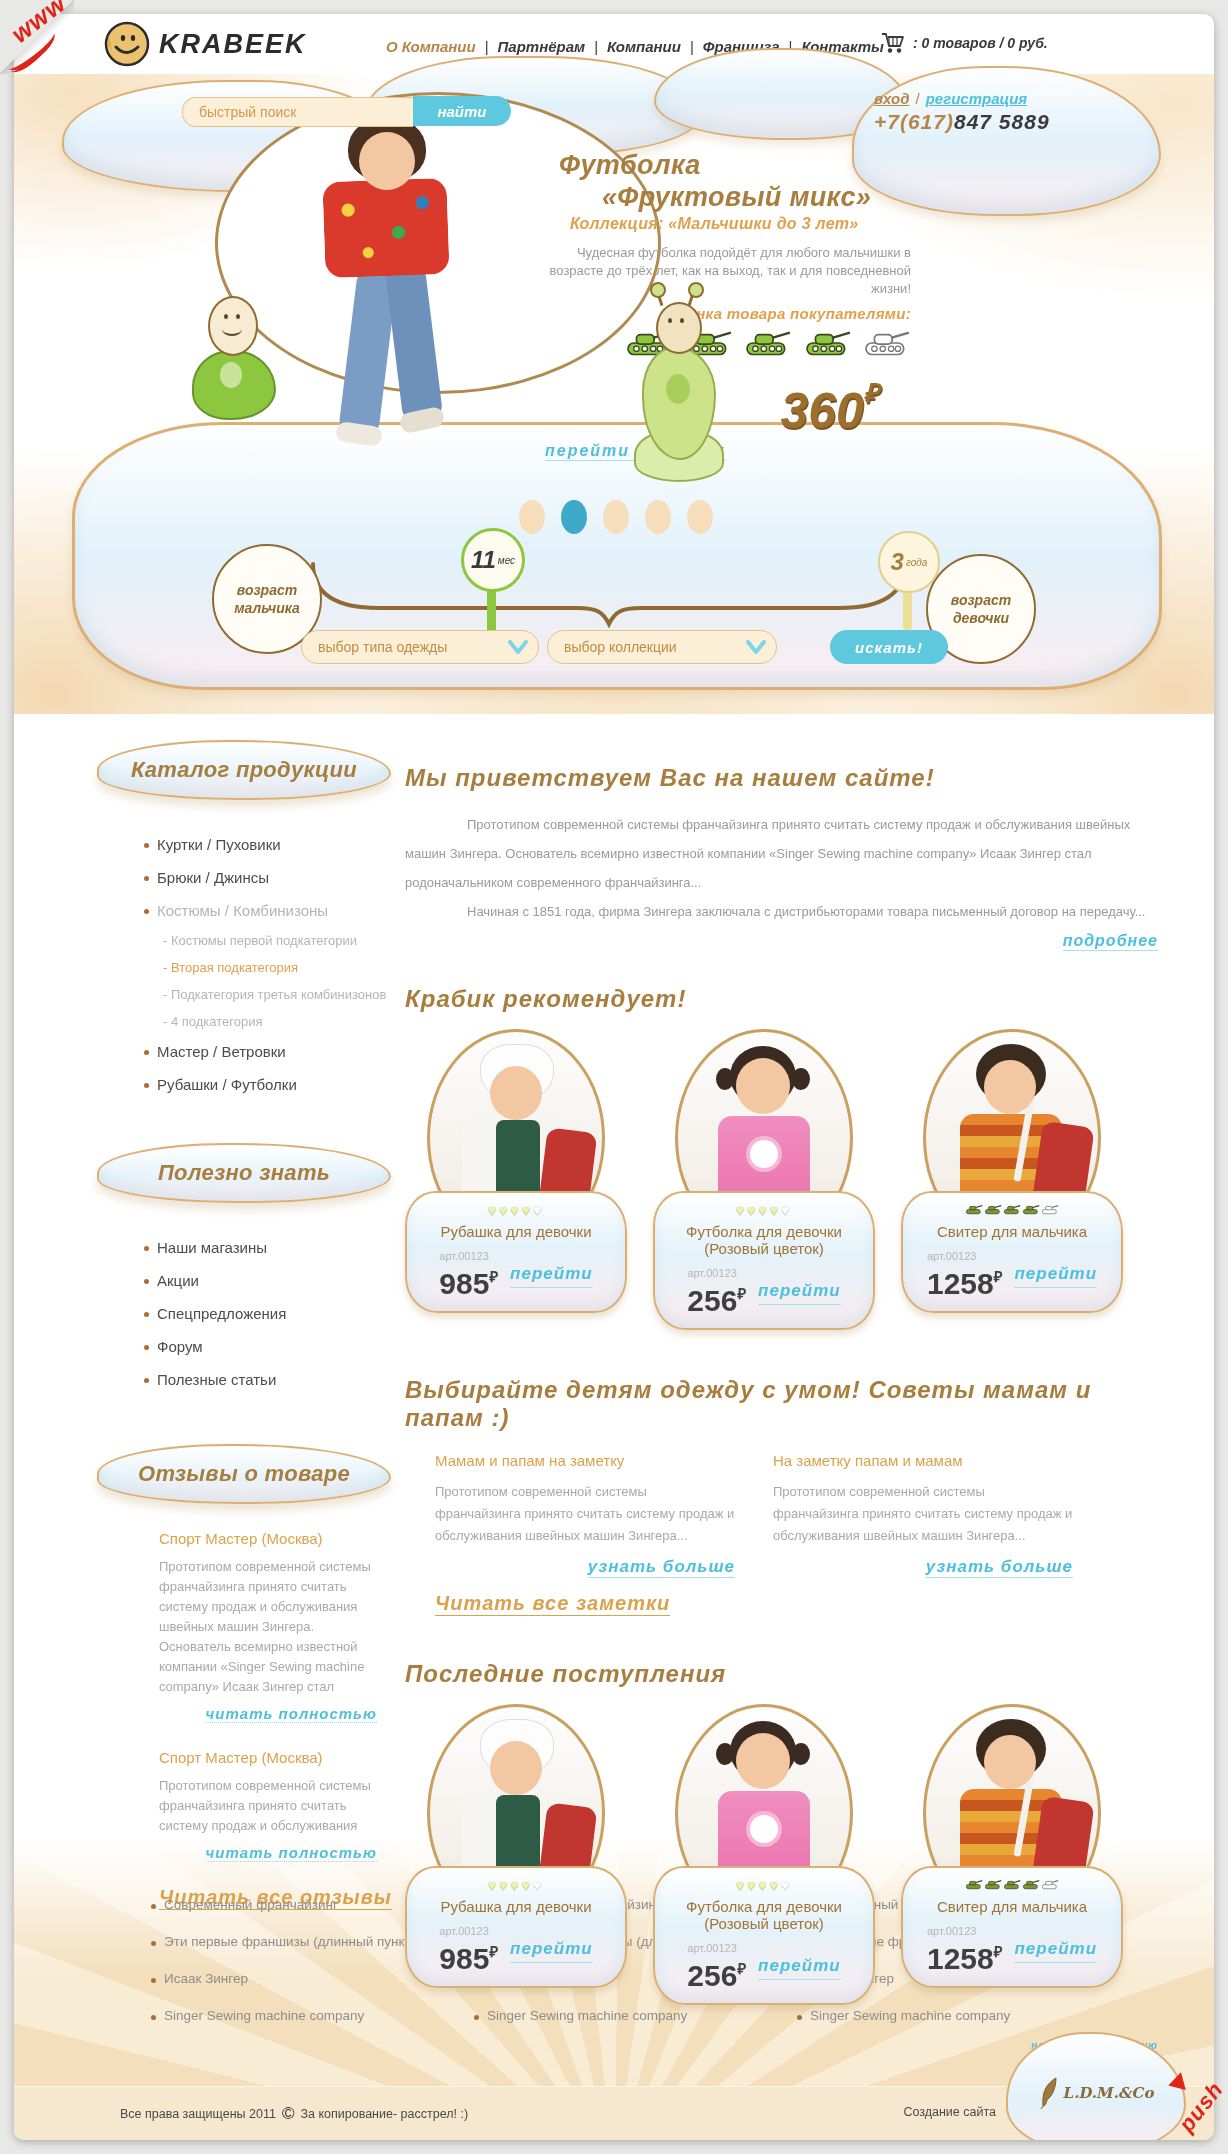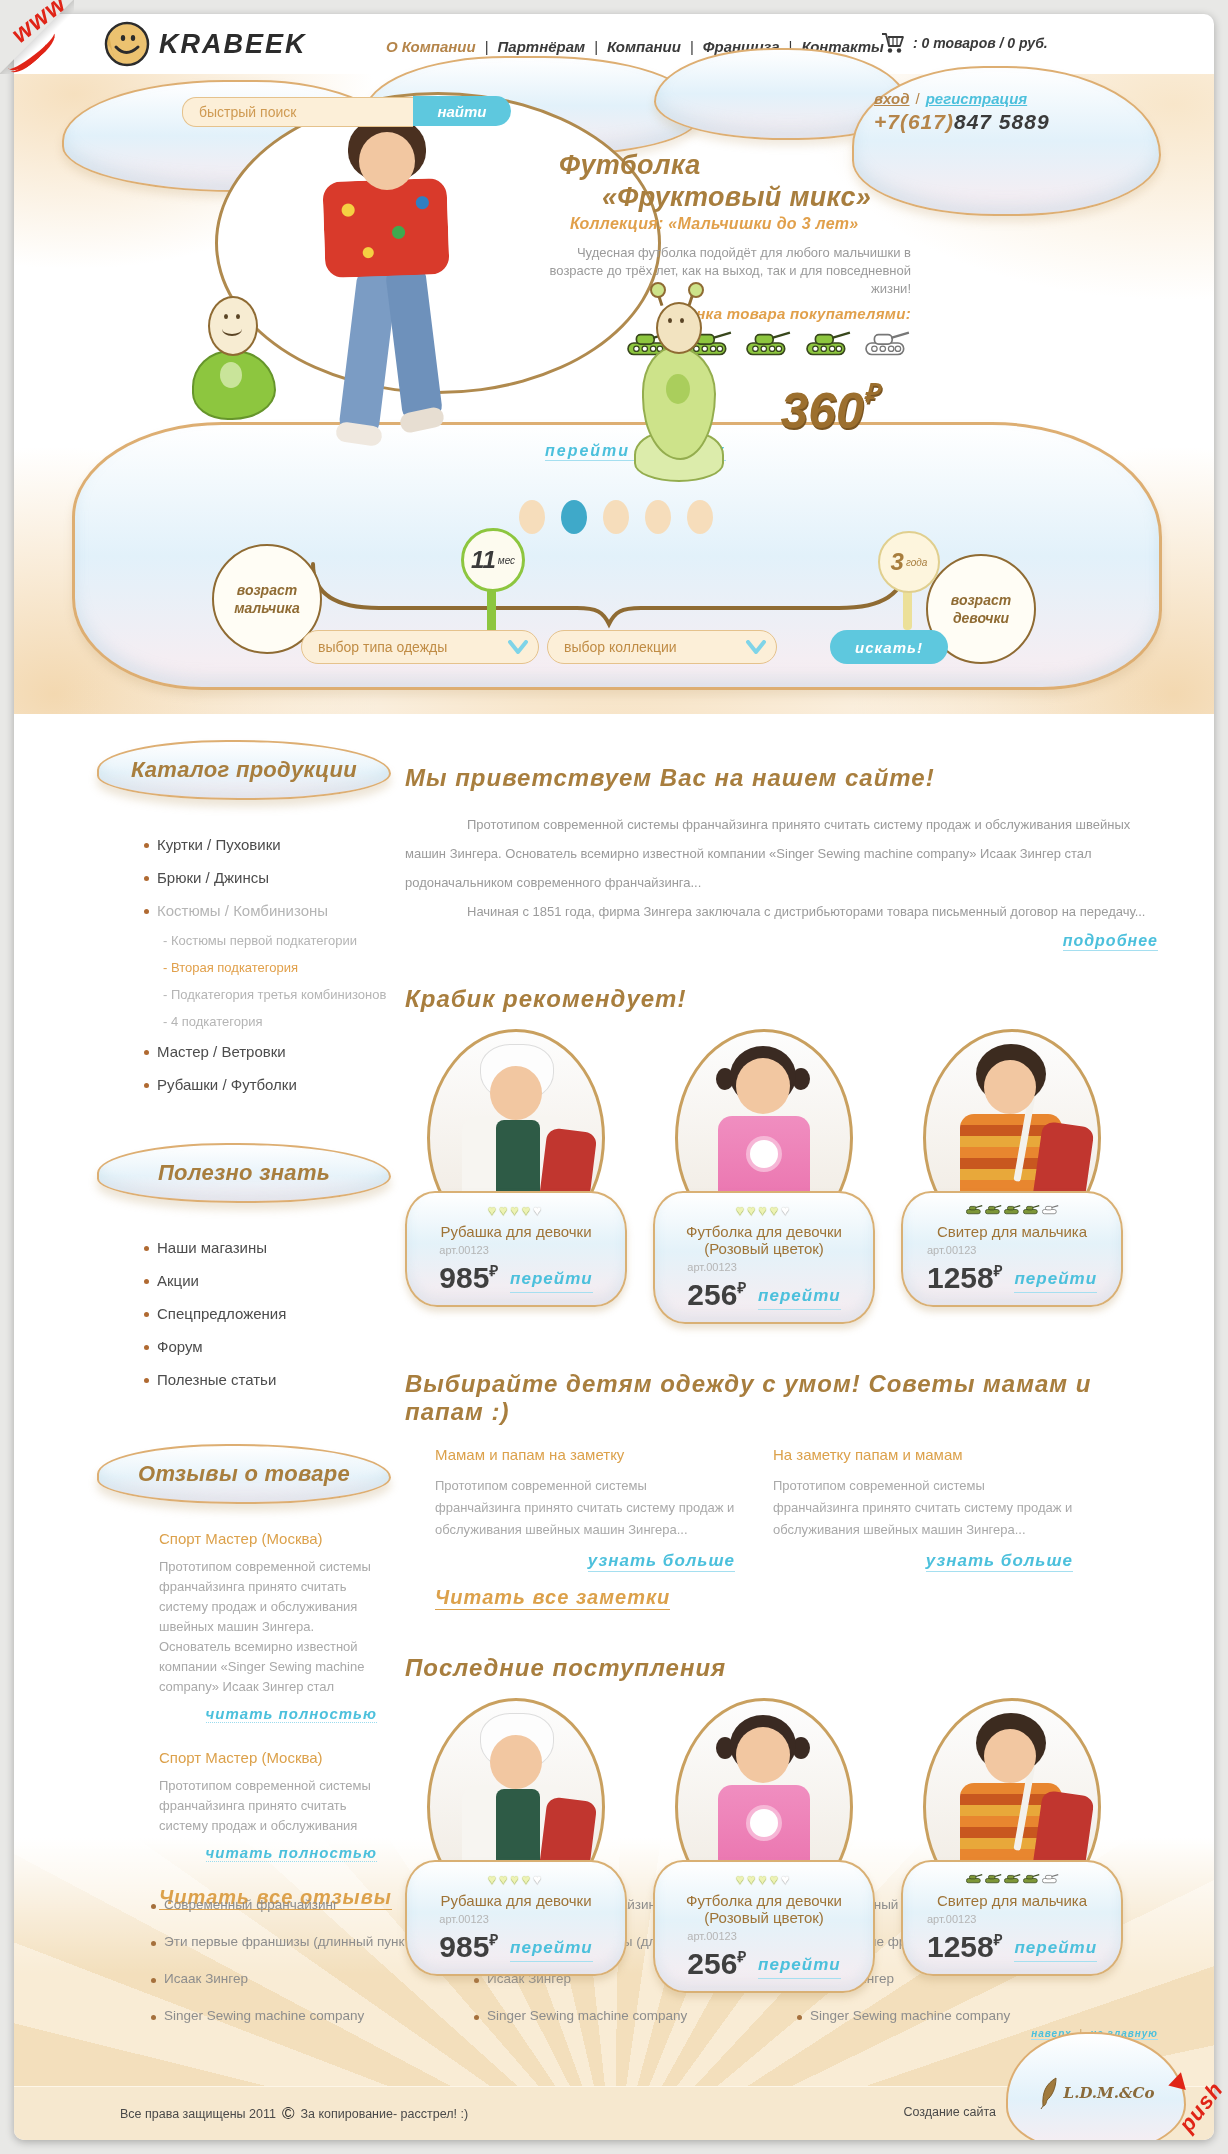--- a/index.html
+++ b/index.html
@@ -174,21 +174,21 @@
   .b1 .k-acc2{left:96px;top:50px;width:7px;height:100px;background:#f3f1ec;transform:rotate(10deg);border-radius:3px}
   .pcard-cloud{position:relative;margin-top:-56px;z-index:2;background:linear-gradient(180deg,#ffffff 0%,#e4f2f9 45%,#f8ecf0 100%);border:2px solid #d9b074;border-radius:30px 36px 32px 32px/34px 40px 36px 36px;padding:10px 16px 12px;box-shadow:0 5px 7px rgba(190,160,110,.3), inset 0 -8px 12px rgba(150,195,215,.2)}
   .rating{height:16px;line-height:14px}
   .rating .h{font-size:14px;letter-spacing:3px}
   .rating .h.f{color:#edf3b4;text-shadow:0 0 1px #aebd62,0 1px 1px #aebd62}
   .rating .h.o{color:#fff;text-shadow:0 0 1px #bbb,0 1px 1px #bbb}
   .rating svg{width:17px;height:11px;margin:0 1px}
   .pname{font-size:15px;color:#9f7437;margin-top:4px;cursor:pointer}
   .pname2{font-size:15px;color:#9f7437;cursor:pointer}
   .pname2:empty{display:none}
-  .prow{display:flex;align-items:flex-end;justify-content:center;gap:12px;margin-top:4px}
+  .prow{display:flex;align-items:center;justify-content:center;gap:12px;margin-top:10px}
   .pleft{text-align:left}
   .part{font-size:11px;color:#b5b5b5}
   .pprice{font-size:30px;font-weight:700;color:#3f3f3f;line-height:30px}
   .pprice sup{font-size:15px;vertical-align:12px}
   .plink{font-size:17px;color:#4cc0dc;font-style:italic;font-weight:700;border-bottom:1px solid #a5dff0;cursor:pointer;letter-spacing:1px;line-height:26px}
 
   .tips-title{margin-top:46px}
   .tips{display:flex;gap:38px;padding-left:30px;margin-top:20px}
   .tip{width:300px}
   .tip-title{font-size:15px;color:#dca14b;cursor:pointer}

